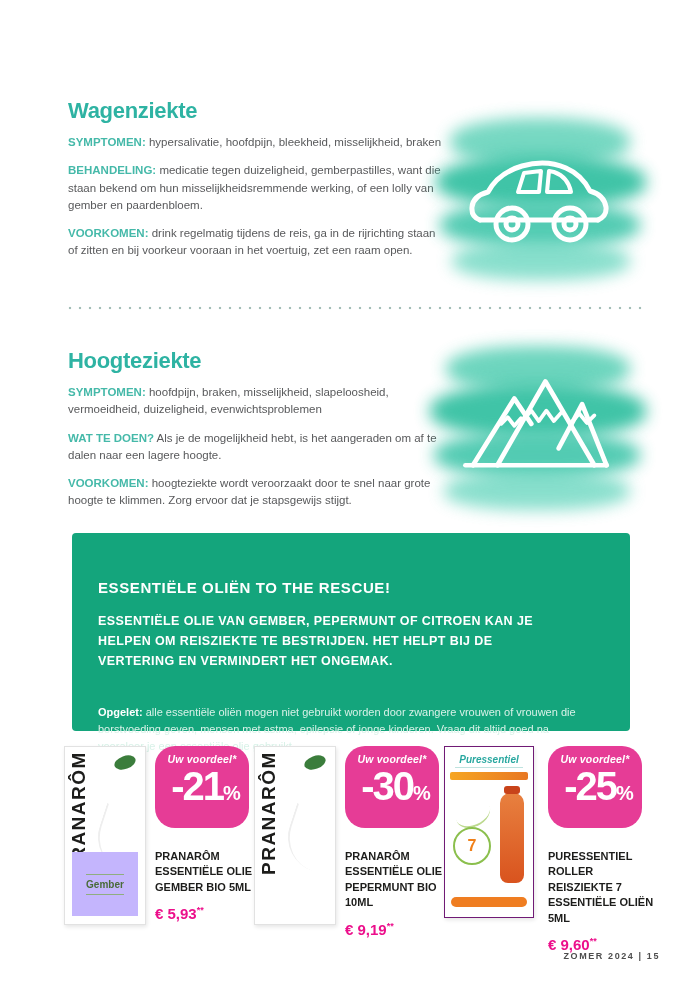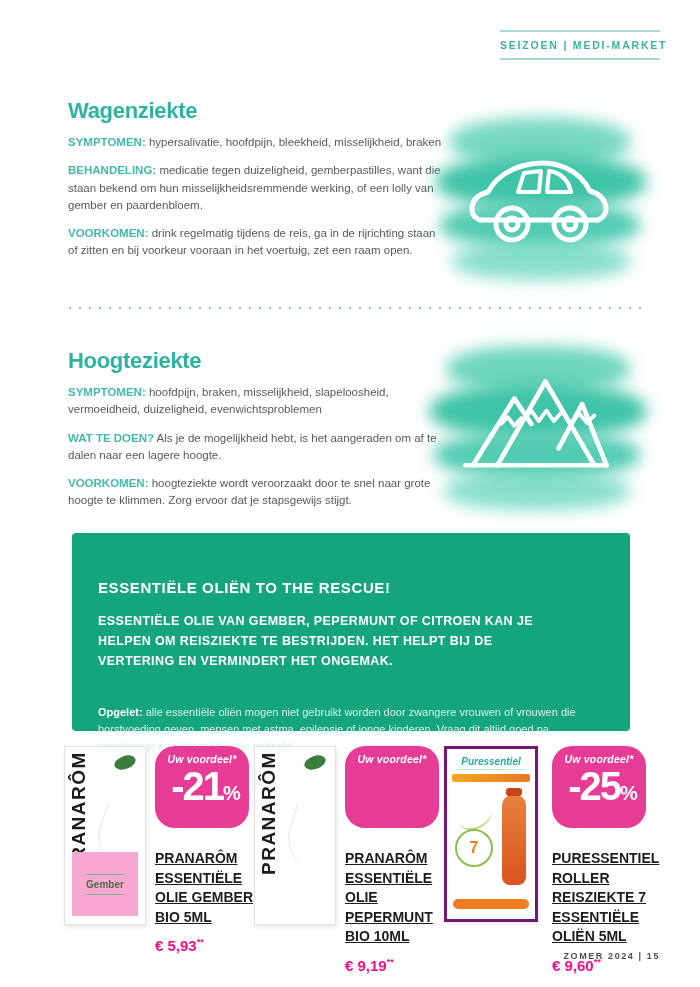--- a/index.html
+++ b/index.html
@@ -36,40 +36,40 @@
   .note-label{font-weight:bold;color:#ffffff;}
 
   
   .prod{position:absolute;top:746px;display:flex;}
   .pcol{margin-left:9px;width:98px;}
   .badge{width:94px;height:82px;background:#e63c96;border-radius:20px;color:#fff;text-align:center;
          padding-top:7px;box-sizing:border-box;margin-bottom:21px;}
   .badge-top{font-size:10.5px;font-weight:bold;font-style:italic;letter-spacing:0.2px;}
   .badge-num{font-size:40px;font-weight:bold;line-height:1.05;letter-spacing:-2px;padding-left:8px;}
   .badge-pct{font-size:20px;letter-spacing:0;}
-  .pname{font-size:14px;font-weight:bold;color:#1d1d1b;line-height:1.4;text-transform:uppercase;margin-bottom:10px;text-decoration:underline;}
+  .pname{font-size:11px;font-weight:bold;color:#1d1d1b;line-height:1.4;text-transform:uppercase;margin-bottom:10px;}
   .pprice{font-size:15px;font-weight:bold;color:#ec0f8b;}
   .pprice sup{font-size:9px;}
 
   
   .pack-pranarom{width:80px;height:177px;background:#fff;border:1px solid #e2e2e2;position:relative;
                  box-shadow:1px 2px 4px rgba(0,0,0,0.10);}
   .vbrand{position:absolute;left:3px;top:6px;height:122px;writing-mode:vertical-rl;transform:rotate(180deg);
           font-weight:bold;font-size:19px;letter-spacing:1.5px;color:#1d1d1b;}
   .bio-oval{position:absolute;right:9px;top:9px;width:22px;height:13px;background:#3b7d3c;border-radius:50%;
             transform:rotate(-20deg);}
   .leaf-mark{position:absolute;right:12px;top:60px;width:34px;height:60px;border-left:2px solid #eeeeee;
              border-radius:0 0 0 40px;transform:rotate(18deg);}
-  .pack-label{position:absolute;left:7px;right:7px;bottom:8px;height:64px;background:#f9a8d4;
+  .pack-label{position:absolute;left:7px;right:7px;bottom:8px;height:64px;background:#c4b5fd;
               display:flex;align-items:center;justify-content:center;flex-direction:column;gap:4px;}
   .lab-line{width:58%;height:1px;background:#8fae7e;}
   .variant{color:#4a6b3a;font-weight:bold;font-size:10px;}
 
   
-  .pack-pur{width:88px;height:170px;background:#fff;border:3px solid #701a75;position:relative;
+  .pack-pur{width:88px;height:170px;background:#fff;border:1px solid #701a75;position:relative;
             box-shadow:1px 2px 4px rgba(0,0,0,0.10);}
   .pur-brand{color:#2aa8a0;font-size:10px;font-weight:bold;font-style:italic;text-align:center;margin-top:7px;}
   .pur-underline{height:1px;background:#bfe3df;margin:2px 10px 4px;}
   .pur-banner{height:8px;background:linear-gradient(90deg,#f6a623,#e87722);margin:0 5px;border-radius:2px;}
   .pur-bottle{position:absolute;right:9px;top:46px;width:24px;height:90px;
               background:linear-gradient(180deg,#e8803f,#d9531e);border-radius:10px 10px 8px 8px;}
   .pur-bottle::before{content:"";position:absolute;top:-7px;left:4px;width:16px;height:8px;background:#c8431a;border-radius:3px;}
   .pur-leaf{position:absolute;left:10px;top:52px;width:36px;height:26px;border-bottom:2px solid #bcd98e;
             border-radius:0 0 60% 40%;transform:rotate(-14deg);}
   .pur-emblem{position:absolute;left:8px;top:80px;width:34px;height:34px;border:2px solid #8bbf4d;border-radius:50%;
@@ -79,25 +79,20 @@
 
   
   .page-footer{position:absolute;right:40px;bottom:26px;font-size:9px;font-weight:bold;
                letter-spacing:1.6px;color:#4d4d4d;}
 </style>
 </head>
 <body>
 
 <div class="page">
 
-  <div class="brand-header">
-    <div class="brand-rule"></div>
-    <div class="brand-text">SEIZOEN | MEDI-MARKET</div>
-    <div class="brand-rule"></div>
-  </div>
 
   <section class="topic" style="top:98px;">
     <h2>Wagenziekte</h2>
     <p>
       <span class="lbl">SYMPTOMEN:</span>
       <span>hypersalivatie, hoofdpijn, bleekheid, misselijkheid, braken</span>
     </p>
     <p>
       <span class="lbl">BEHANDELING:</span>
       <span>medicatie tegen duizeligheid, gemberpastilles, want die staan bekend om hun misselijkheidsremmende werking, of een lolly van gember en paardenbloem.</span>
@@ -191,20 +186,21 @@
 
   <div class="prod" style="left:254px;">
     <div class="pack-pranarom">
       <div class="vbrand">PRANARÔM</div>
       <div class="bio-oval"></div>
       <div class="leaf-mark"></div>
     </div>
     <div class="pcol">
       <div class="badge">
         <div class="badge-top">Uw voordeel*</div>
+        <div class="badge-num"><span>-30</span><span class="badge-pct">%</span></div>
       </div>
       <div class="pname">PRANARÔM ESSENTIËLE OLIE PEPERMUNT BIO 10ML</div>
       <div class="pprice"><span>€ 9,19</span><sup>**</sup></div>
     </div>
   </div>
 
   <div class="prod" style="left:444px;">
     <div class="pack-pur">
       <div class="pur-brand">Puressentiel</div>
       <div class="pur-underline"></div>

